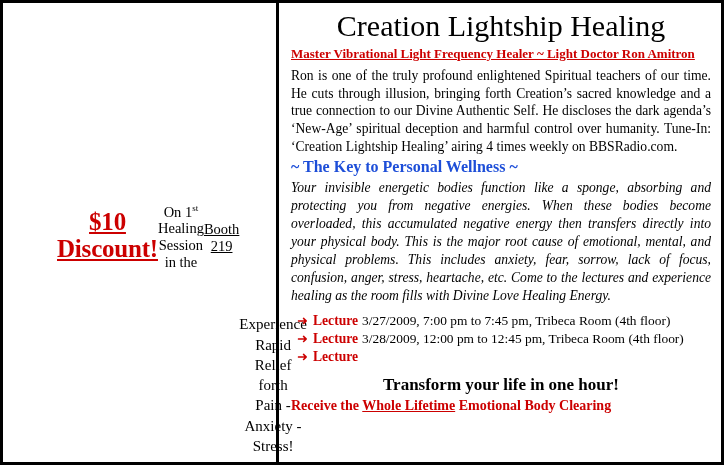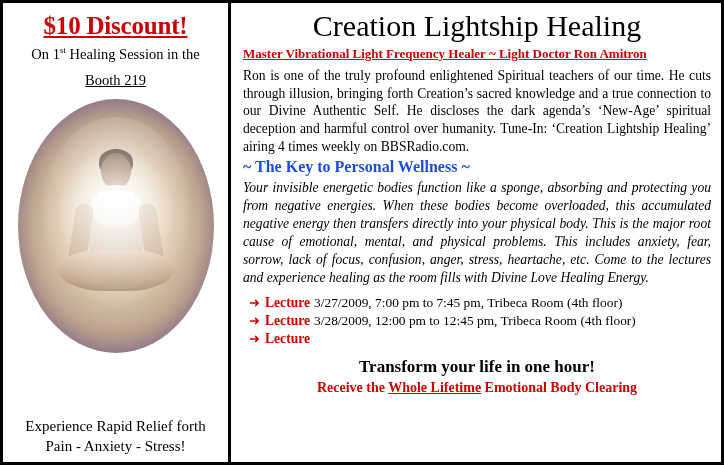--- a/index.html
+++ b/index.html
@@ -22,23 +22,24 @@
     background: #ffffff;
     display: flex;
   }
   
   .left {
     width: 228px;
     box-sizing: border-box;
     border-right: 3px solid #000000;
     padding: 6px 6px 4px 6px;
     display: flex;
-    flex-direction: column;
+    flex-direction: row;
     align-items: center;
     background: #ffffff;
+    margin-left: 48px;
   }
   .discount-head {
     font-family: "Liberation Serif", serif;
     font-weight: bold;
     font-size: 25px;
     color: #cc0000;
     text-decoration: underline;
     text-align: center;
     line-height: 1.05;
     margin-top: 4px;
@@ -256,21 +257,20 @@
     font-weight: bold;
     font-size: 17px;
     text-align: center;
     color: #000000;
     margin-top: 8px;
   }
   .receive {
     font-family: "Liberation Serif", serif;
     font-weight: bold;
     font-size: 14px;
-    text-align: center;
     color: #cc0000;
     margin-top: 3px;
   }
   .receive u { text-decoration: underline; }
   .phones {
     font-family: "Liberation Serif", serif;
     font-weight: bold;
     font-size: 13.4px;
     text-align: center;
     margin-top: 3px;

